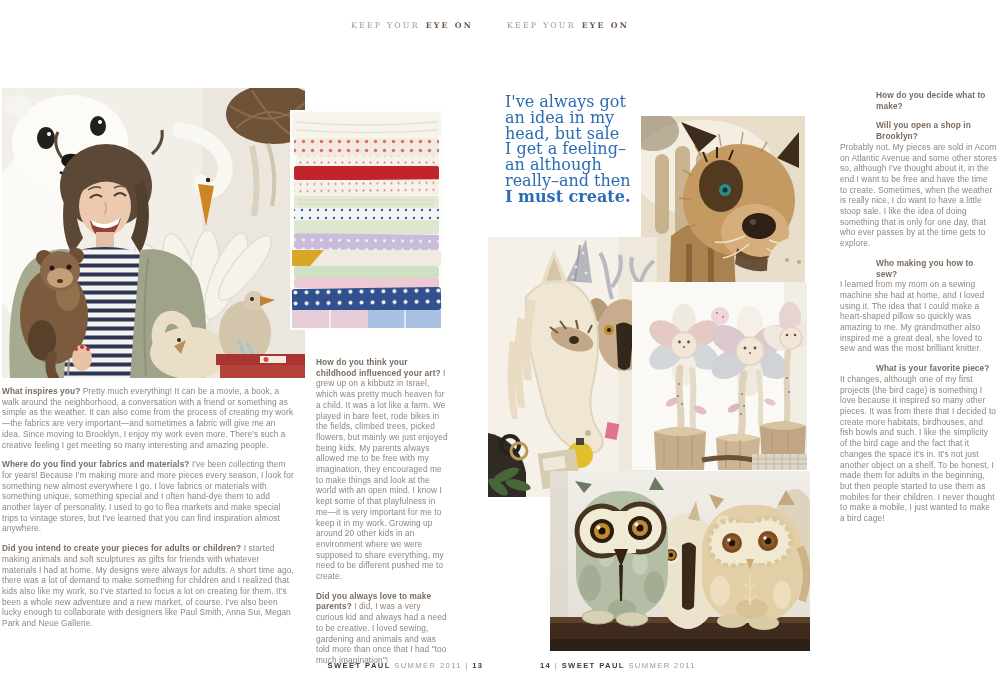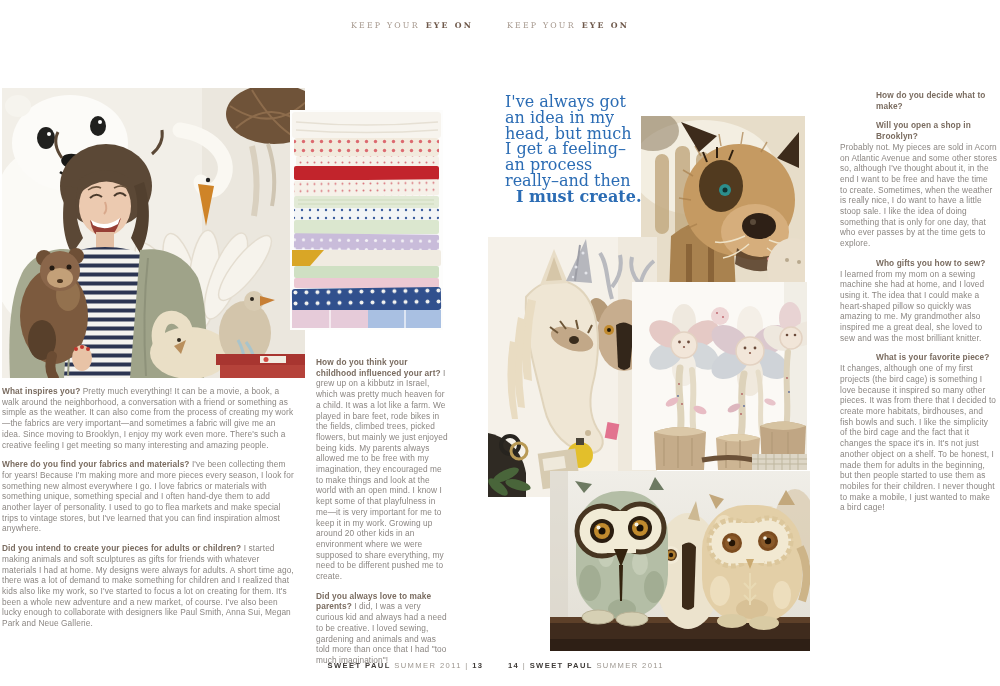--- a/index.html
+++ b/index.html
@@ -14,25 +14,25 @@
   .col{position:absolute;font-size:8.3px;line-height:10.7px;color:#8b8682;letter-spacing:.1px;}
   .col p{margin:0 0 9px 0;}
   .q{font-weight:bold;color:#7a6c60;}
   .q-block{display:block;padding-left:36px;}
   #col-left{left:2px;top:386px;width:293px;}
   #col-mid{left:316px;top:357px;width:132px;}
   #col-right{left:840px;top:90px;width:157px;}
   
   .quote{position:absolute;left:505px;top:94px;width:145px;color:#2b6cb4;
          font-family:"DejaVu Serif",serif;font-size:16px;line-height:15.8px;}
-  .quote .bold{font-weight:bold;margin-left:11px;}
+  .quote .bold{font-weight:bold;}
   
   .footer{position:absolute;top:661px;font-size:7.6px;letter-spacing:1.4px;white-space:nowrap;color:#9c968f;}
   #footer-left{left:318px;width:175px;text-align:center;}
-  #footer-right{left:508px;}
+  #footer-right{left:540px;}
   .f-bold{font-weight:bold;color:#3f3b38;}
   
   .photo{position:absolute;overflow:hidden;}
   .photo svg{display:block;width:100%;height:100%;}
   #ph-portrait{left:2px;top:88px;width:303px;height:290px;z-index:1;}
   #ph-fabric{left:290px;top:110px;width:153px;height:220px;z-index:2;}
   #ph-dog{left:641px;top:116px;width:164px;height:180px;z-index:1;}
   #ph-unicorn{left:488px;top:237px;width:169px;height:260px;z-index:1;}
   #ph-mice{left:632px;top:282px;width:175px;height:188px;z-index:2;}
   #ph-owls{left:550px;top:471px;width:260px;height:180px;z-index:3;}
@@ -189,23 +189,23 @@
       <rect x="2" y="178" width="149" height="23" rx="3" fill="url(#f-dot-navy)" transform="rotate(-0.8 76 189)"></rect>
       <rect x="2" y="200" width="76" height="18" fill="#e6cbd9"></rect>
       <rect x="78" y="200" width="73" height="18" fill="#a9c0e2"></rect>
       <path d="M40,200 v18 M115,200 v18" stroke="#ffffff" stroke-width="2" opacity=".6"></path>
     </svg>
   </div>
 
   <div class="quote">
     <div>I've always got</div>
     <div>an idea in my</div>
-    <div>head, but much</div>
+    <div>head, but sale</div>
     <div>I get a feeling–</div>
-    <div>an process</div>
+    <div>an although</div>
     <div>really–and then</div>
     <div class="bold">I must create.</div>
   </div>
 
   <div class="photo" id="ph-dog">
     <svg viewBox="0 0 164 180" preserveAspectRatio="none">
       <rect width="164" height="180" fill="#e7ddc9"></rect>
       <ellipse cx="62" cy="52" rx="72" ry="48" fill="#f3eee1"></ellipse>
       <ellipse cx="12" cy="15" rx="26" ry="20" fill="#8a7a5e" opacity=".55"></ellipse>
       <g fill="#c3ab82" opacity=".85">
@@ -481,21 +481,21 @@
   </div>
 
   <div class="col" id="col-mid">
     <p><span class="q">How do you think your childhood influenced your art?</span> <span>I grew up on a kibbutz in Israel, which was pretty much heaven for a child. It was a lot like a farm. We played in bare feet, rode bikes in the fields, climbed trees, picked flowers, but mainly we just enjoyed being kids.  My parents always allowed me to be free with my imagination, they encouraged me to make things and look at the world with an open mind. I know I kept some of that playfulness in me—it is very important for me to keep it in my work. Growing up around 20 other kids in an environment where we were supposed to share everything, my need to be different pushed me to create.</span></p>
     <p><span class="q">Did you always love to make parents?</span> <span>I did, I was a very curious kid and always had a need to be creative. I loved sewing, gardening and animals and was told more than once that I had "too much imagination"!</span></p>
   </div>
 
   <div class="col" id="col-right">
     <p><span class="q q-block">How do you decide what to make?</span></p>
     <p><span class="q q-block">Will you open a shop in Brooklyn?</span><span>Probably not. My pieces are sold in Acorn on Atlantic Avenue and some other stores so, although I've thought about it, in the end I want to be free and have the time to create. Sometimes, when the weather is really nice, I do want to have a little stoop sale. I like the idea of doing something that is only for one day, that who ever passes by at the time gets to explore.</span></p>
-    <p><span class="q q-block">Who gifts you how to sew?</span><span>I learned from my mom on a sewing machine she had at home, and I loved using it. The idea that I could make a heart-shaped pillow so quickly was amazing to me. My grandmother also inspired me a great deal, she loved to sew and was the most brilliant knitter.</span></p>
+    <p><span class="q q-block">Who making you how to sew?</span><span>I learned from my mom on a sewing machine she had at home, and I loved using it. The idea that I could make a heart-shaped pillow so quickly was amazing to me. My grandmother also inspired me a great deal, she loved to sew and was the most brilliant knitter.</span></p>
     <p><span class="q q-block">What is your favorite piece?</span><span>It changes, although one of my first projects (the bird cage) is something I love because it inspired so many other pieces. It was from there that I decided to create more habitats, birdhouses, and fish bowls and such.  I like the simplicity of the bird cage and the fact that it changes the space it's in. It's not just another object on a shelf. To be honest, I made them for adults in the beginning, but then people started to use them as mobiles for their children. I never thought to make a mobile, I just wanted to make a bird cage!</span></p>
   </div>
 
   <div class="footer" id="footer-left">
     <span class="f-bold">SWEET PAUL</span>
     <span>SUMMER 2011</span>
     <span>|</span>
     <span class="f-bold">13</span>
   </div>
   <div class="footer" id="footer-right">

